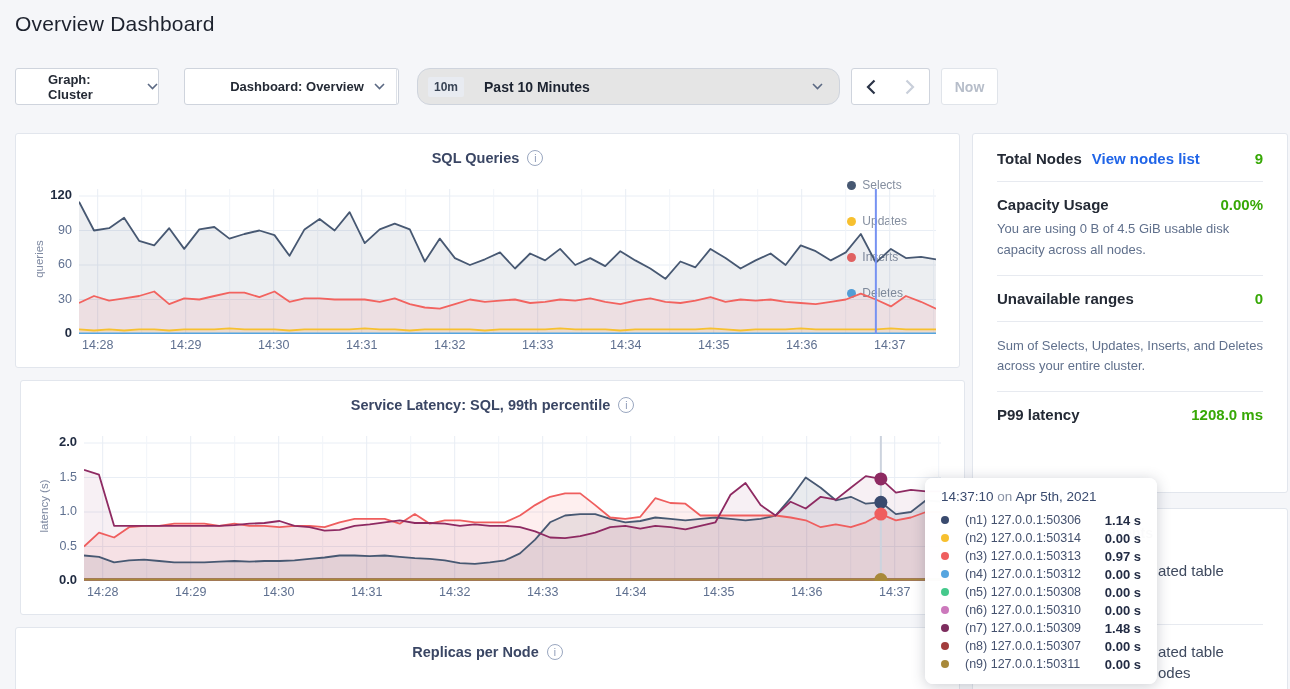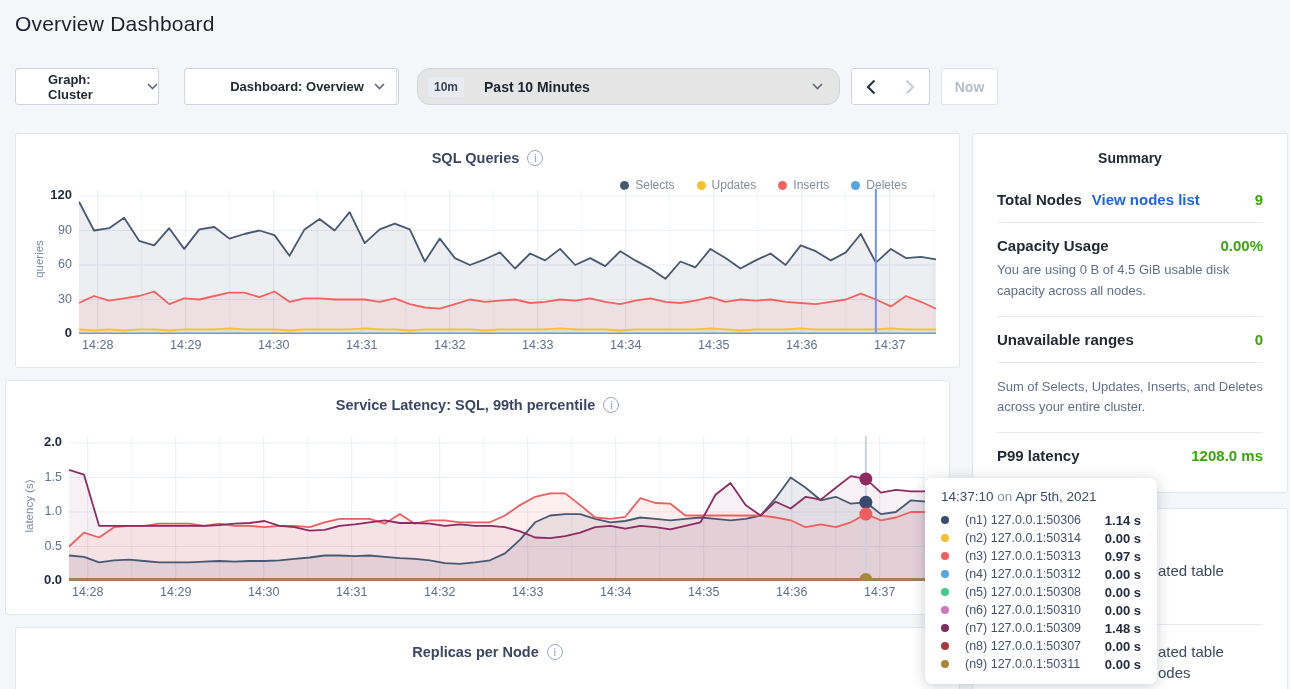--- a/index.html
+++ b/index.html
@@ -22,31 +22,31 @@
   .navbtn { position:absolute; top:68px; height:37px; width:40px; background:#fff; border:1px solid #cfd4dd;
             display:flex; align-items:center; justify-content:center; cursor:pointer; }
   .prev { left:851px; border-radius:3px 0 0 3px; }
   .next { left:890px; border-left:none; border-radius:0 3px 3px 0; }
   .nowbtn { position:absolute; left:941px; top:68px; width:57px; height:37px; background:#fff; border:1px solid #e0e4ea; border-radius:3px;
             font-size:14px; font-weight:bold; color:#b6bdc9; display:flex; align-items:center; justify-content:center; }
 
   
   .card { position:absolute; background:#fff; border:1px solid #e2e6ed; border-radius:3px; }
   #chart1-card { left:15px; top:133px; width:945px; height:235px; }
-  #chart2-card { left:5px; top:380px; width:945px; height:235px; }
+  #chart2-card { left:20px; top:380px; width:945px; height:235px; }
   #chart3-card { left:15px; top:627px; width:945px; height:100px; }
   #summary-card { left:972px; top:133px; width:316px; height:360px; }
   #events-card  { left:972px; top:508px; width:316px; height:195px; }
 
   .chart-title { display:flex; align-items:center; justify-content:center; gap:8px; padding-top:16px;
                  font-size:14.5px; font-weight:bold; color:#3a4664; }
   .info-icon { width:16px; height:16px; border:1px solid #9aa7c0; border-radius:50%; color:#8795b3; font-size:10px;
                display:inline-flex; align-items:center; justify-content:center; font-weight:normal; cursor:pointer; }
 
-  .legend { position:absolute; top:44px; right:52px; display:flex; gap:22px; }
+  .legend { position:absolute; top:44px; right:52px; display:flex; gap:22px;flex-direction:column; }
   .legend .item { display:flex; align-items:center; gap:6px; font-size:12px; color:#848e9f; }
   .dot { width:9px; height:9px; border-radius:50%; display:inline-block; flex:none; }
 
   .chart-svg { position:absolute; left:63px; top:55px; }
   .ytick { position:absolute; left:8px; width:48px; text-align:right; font-size:12.5px; color:#5f7090; height:16px; line-height:16px; }
   .ytick.bold { font-weight:bold; color:#1f2a40; font-size:13px; }
   .xtick { position:absolute; top:204px; width:60px; text-align:center; font-size:12.5px; color:#5f7090; }
   .ylabel-rot { position:absolute; left:-36px; top:118px; width:120px; height:14px; text-align:center;
                 font-size:11.5px; color:#7e89a1; transform:rotate(-90deg); }
 
@@ -273,21 +273,20 @@
 
   <div class="card" id="chart3-card">
     <div class="chart-title">
       <span>Replicas per Node</span>
       <span class="info-icon">i</span>
     </div>
   </div>
 
   <div class="card" id="summary-card">
     <div class="sum-inner">
-      <div class="sum-title">Summary</div>
 
       <div class="sum-row">
         <span>Total Nodes</span>
         <span class="link">View nodes list</span>
         <span class="val">9</span>
       </div>
       <div class="sum-div"></div>
 
       <div class="sum-row">
         <span>Capacity Usage</span>

